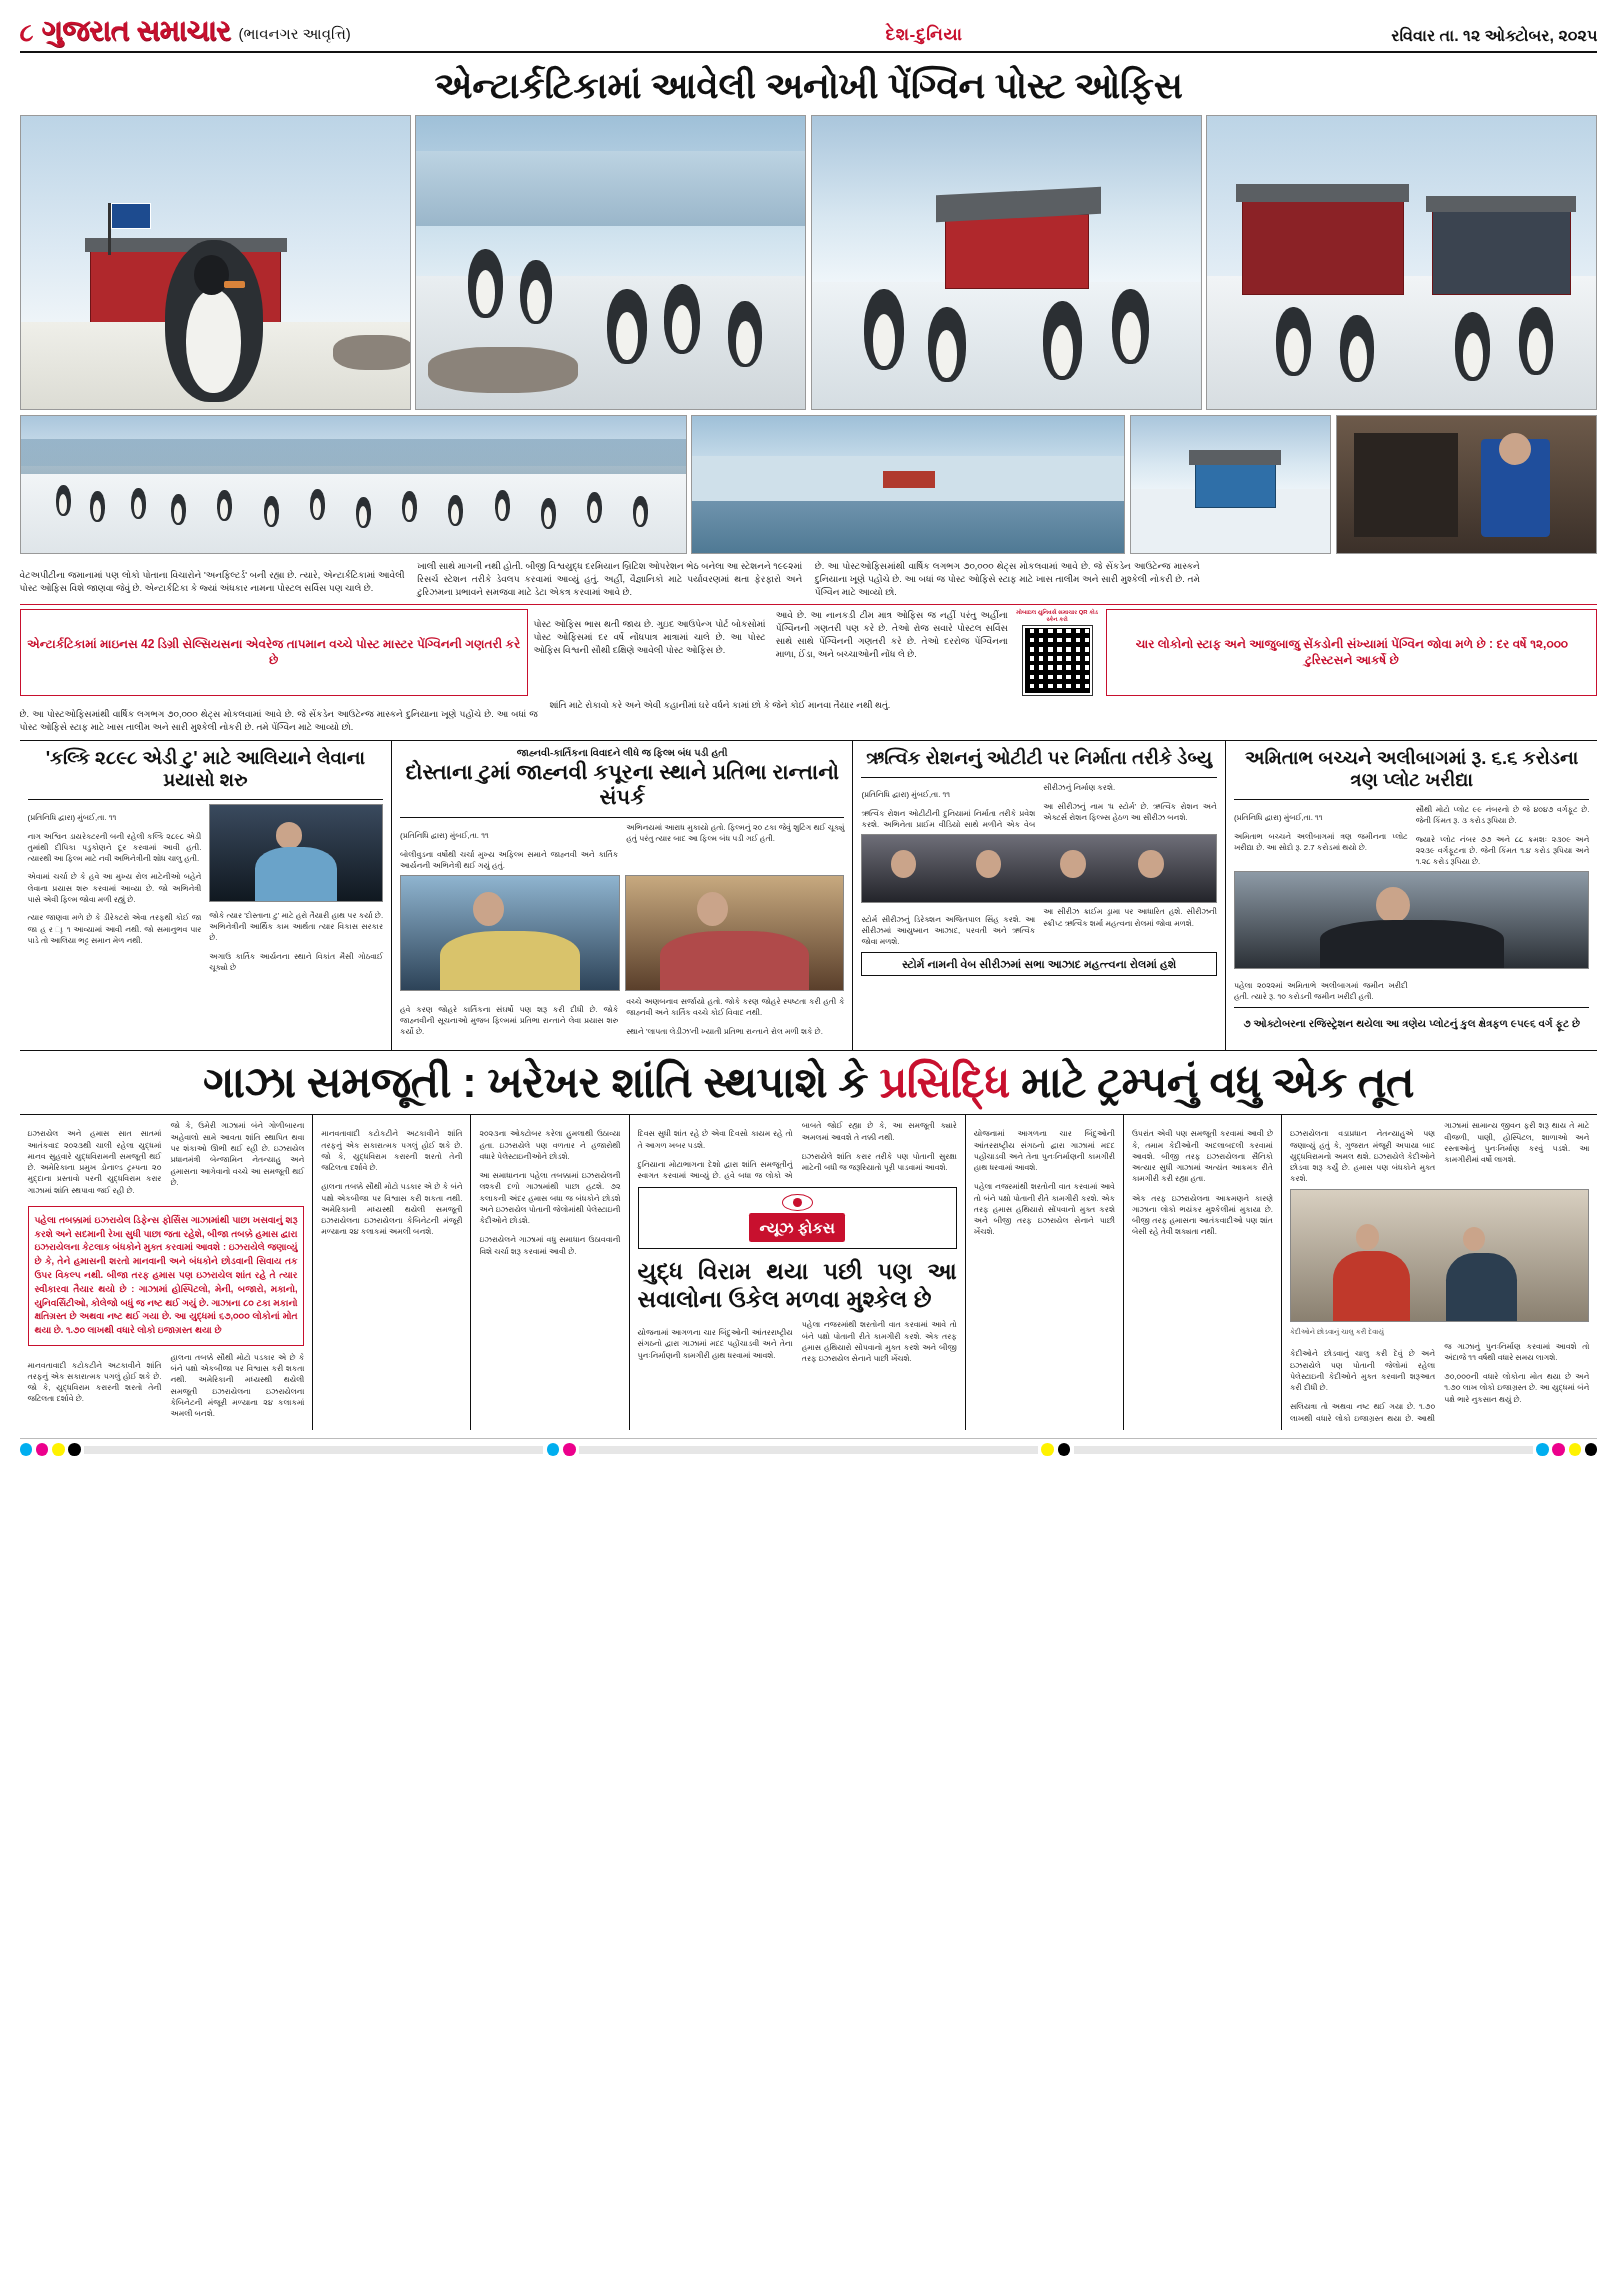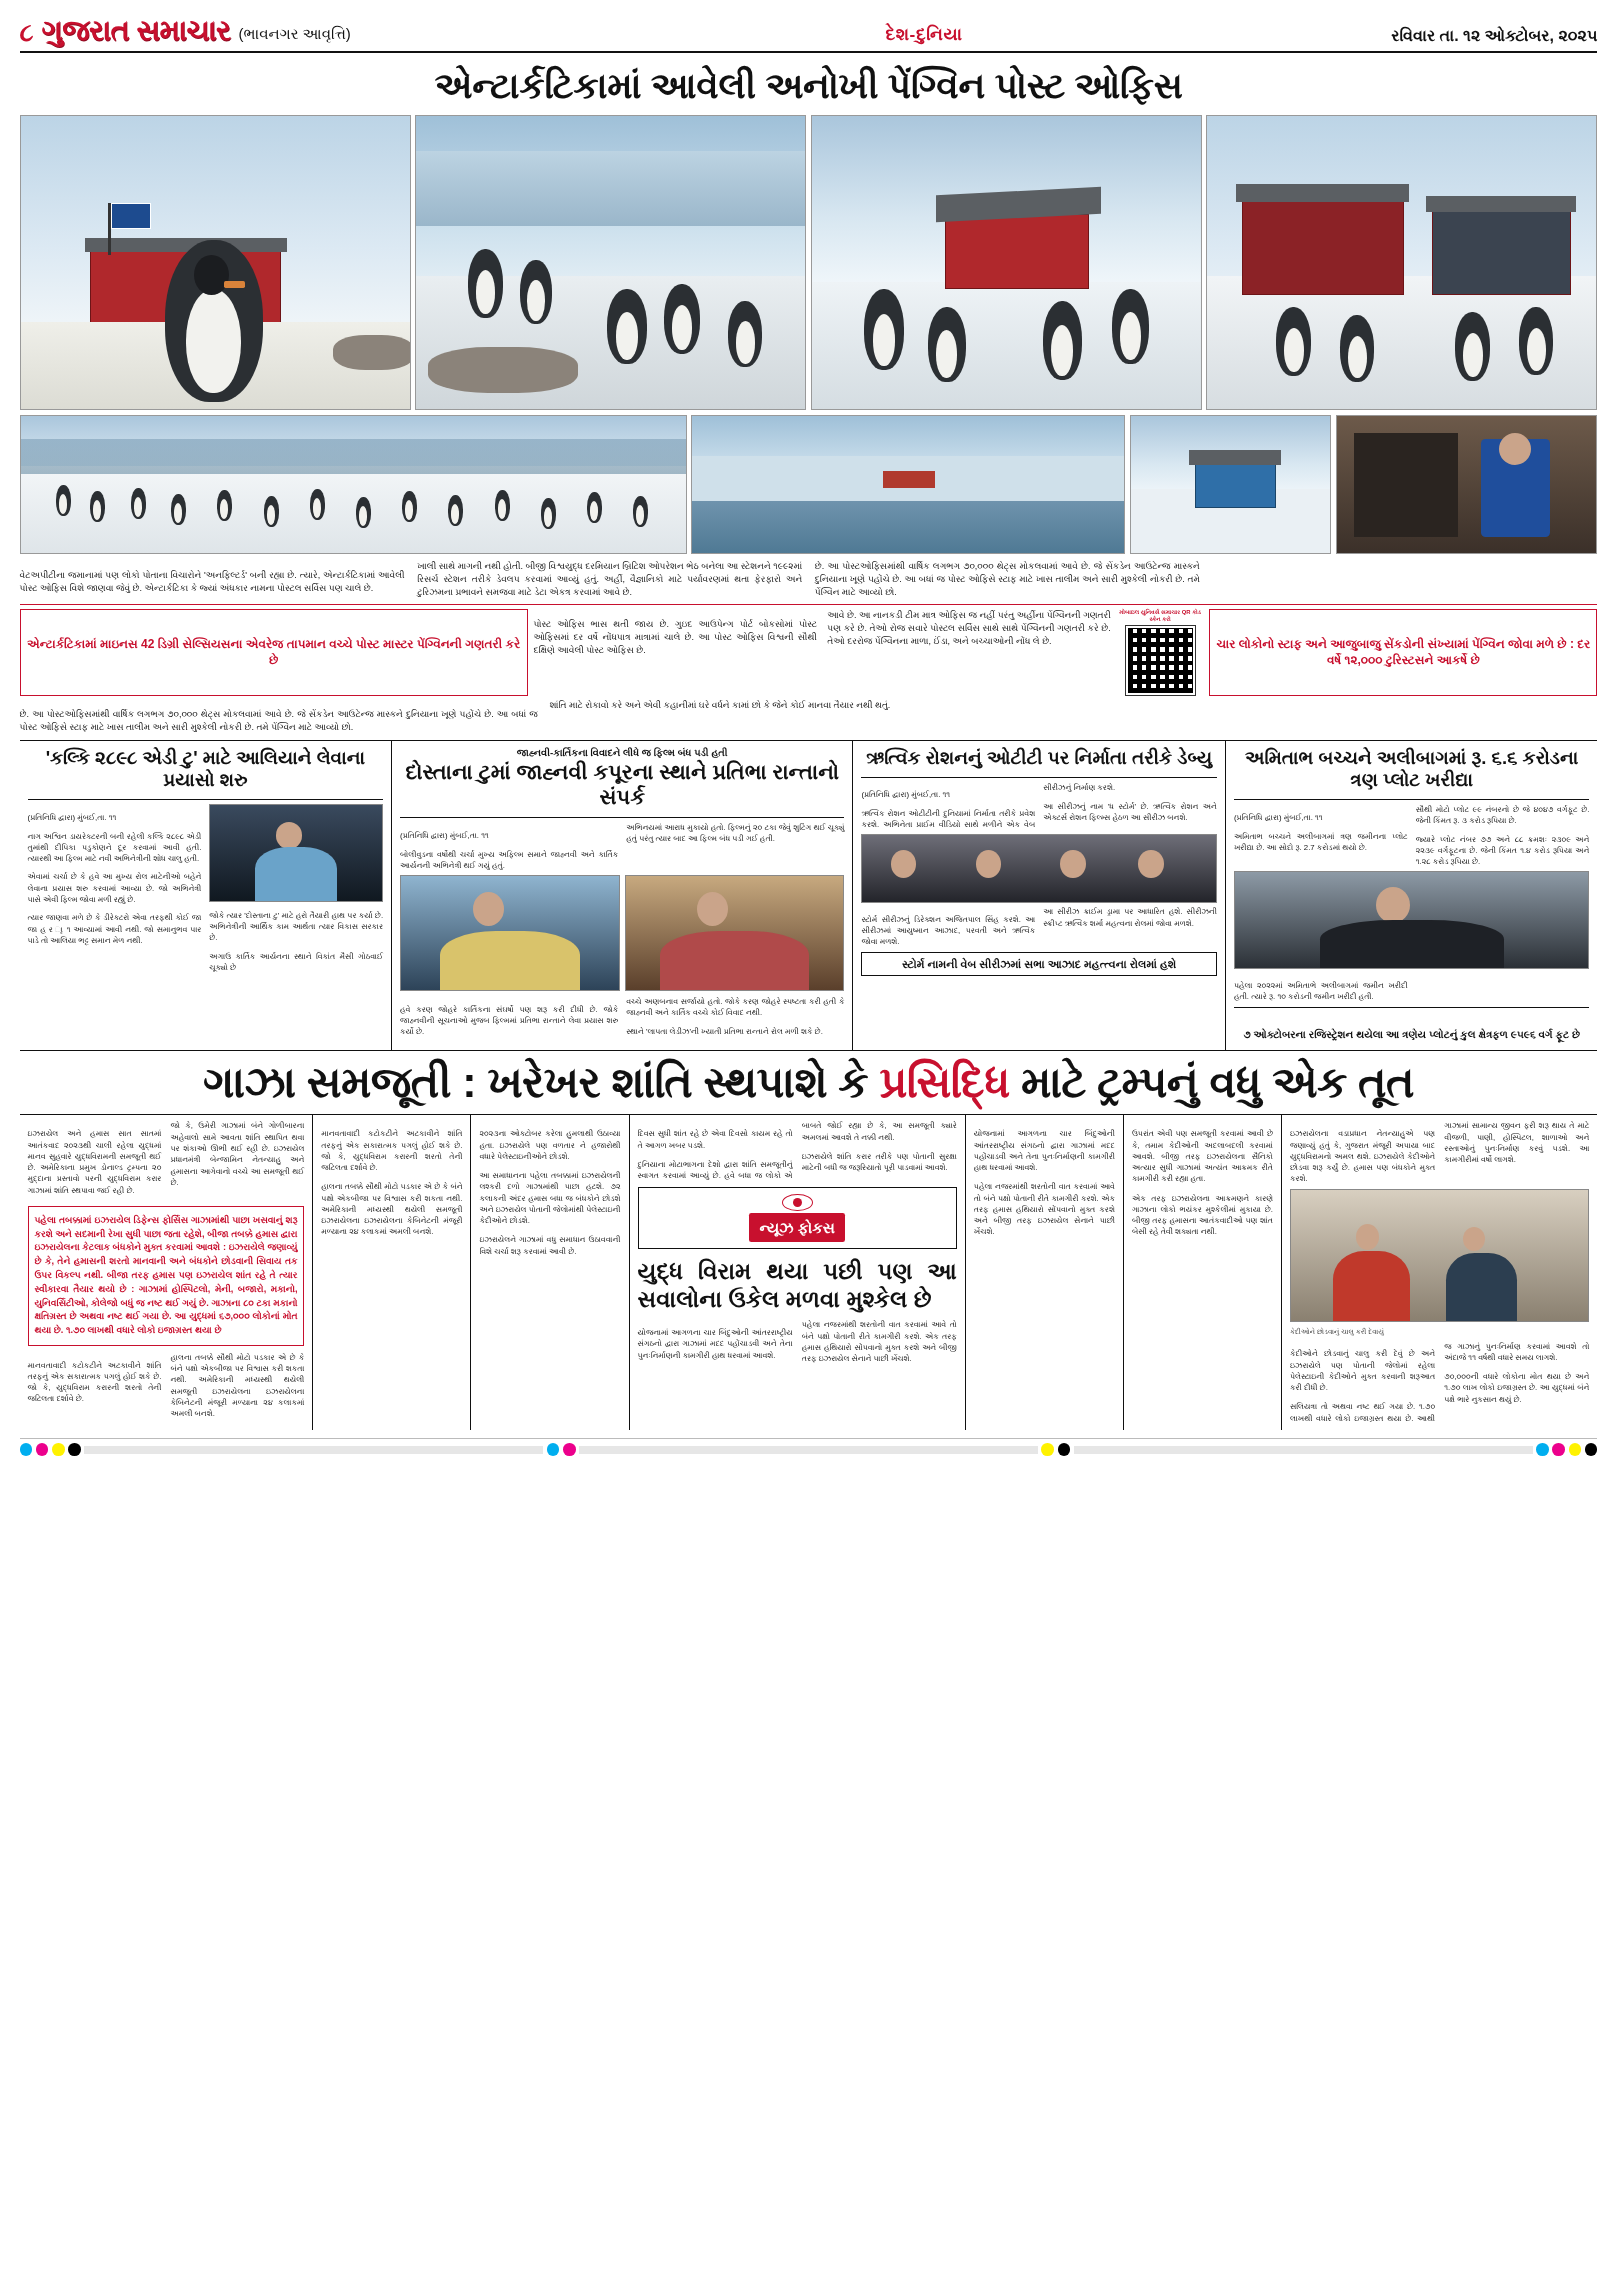--- a/index.html
+++ b/index.html
@@ -291,21 +291,21 @@
     <div style="flex:1;font-size:9px;line-height:1.45;text-align:justify;column-count:2;column-gap:10.4px">
       <p>પોસ્ટ ઓફિસ ભાસ થતી જાય છે. ગુઇદ આઉપેન્ગ પોર્ટ બોકસોમાં પોસ્ટ ઓફિસમાં દર વર્ષે નોંધપાત્ર માત્રામાં ચાલે છે. આ પોસ્ટ ઓફિસ વિશ્વની સૌથી દક્ષિણે આવેલી પોસ્ટ ઓફિસ છે.</p>
       <p>આવે છે. આ નાનકડી ટીમ માત્ર ઓફિસ જ નહીં પરંતુ અહીંના પેંગ્વિનની ગણતરી પણ કરે છે. તેઓ રોજ સવારે પોસ્ટલ સર્વિસ સાથે સાથે પેંગ્વિનની ગણતરી કરે છે. તેઓ દરરોજ પેંગ્વિનના માળા, ઈંડા, અને બચ્ચાઓની નોંધ લે છે.</p>
     </div>
 
     <div class="qrbox">
       <div style="font-size:5.8px;color:#c8102e;font-weight:bold">મોબાઇલ યુનિવર્સ સમાચાર QR કોડ સ્કેન કરો</div>
       <div class="qr"></div>
     </div>
 
-    <div class="redbox" style="width:388px;display:flex;align-items:center;justify-content:center">ચાર લોકોનો સ્ટાફ અને આજુબાજુ સેંકડોની સંખ્યામાં પેંગ્વિન જોવા મળે છે : દર વર્ષે ૧૨,૦૦૦ ટુરિસ્ટસને આકર્ષે છે</div>
+    <div class="redbox" style="width:491px;display:flex;align-items:center;justify-content:center">ચાર લોકોનો સ્ટાફ અને આજુબાજુ સેંકડોની સંખ્યામાં પેંગ્વિન જોવા મળે છે : દર વર્ષે ૧૨,૦૦૦ ટુરિસ્ટસને આકર્ષે છે</div>
   </div>
 
   <div style="font-size:9px;line-height:1.45;text-align:justify;column-count:3;column-gap:11.6px;margin-top:2.3px">
     <p>છે. આ પોસ્ટઓફિસમાંથી વાર્ષિક લગભગ ૭૦,૦૦૦ થેટ્સ મોકલવામાં આવે છે. જે સેંકડેન આઉટેન્જ માસ્કને દુનિયાના ખૂણે પહોંચે છે. આ બધાં જ પોસ્ટ ઓફિસે સ્ટાફ માટે ખાસ તાલીમ અને સારી મુશ્કેલી નોકરી છે. તમે પેંગ્વિન માટે આવ્યો છો.</p>
     <p>શાંતિ માટે રોકાવો કરે અને એવી કહાનીમાં ઘરે વર્ધને કામાં છો કે જેને કોઈ માનવા તૈયાર નથી થતું.</p>
   </div>
 
   <div class="ent-wrap">
 
     <div class="ent-col">
@@ -381,21 +381,21 @@
         <p>સૌથી મોટો પ્લોટ ૯૯ નંબરનો છે જે ૪૦૪૭ વર્ગફૂટ છે. જેની કિંમત રૂ. ૩ કરોડ રૂપિયા છે.</p>
         <p>જ્યારે પ્લોટ નંબર ૭૭ અને ૮૮ ક્રમશઃ ૨૩૦૯ અને ૨૨૩૯ વર્ગફૂટના છે. જેની કિંમત ૧.૪ કરોડ રૂપિયા અને ૧.૨૮ કરોડ રૂપિયા છે.</p>
       </div>
       <div class="ent-photo fig" style="height:98px;background:linear-gradient(#8d9aa6,#2b3036)">
         <div class="face" style="left:40%;top:16%;width:34px;height:36px"></div>
         <div class="body-sh" style="left:24%;top:50%;width:52%;height:50%;background:#1e2126"></div>
       </div>
       <div class="ent-body">
         <p>પહેલા ૨૦૨૨માં અમિતાભે અલીબાગમાં જમીન ખરીદી હતી. ત્યારે રૂ. ૧૦ કરોડની જમીન ખરીદી હતી.</p>
       </div>
-      <div style="border-top:1.2px solid #111;margin-top:4.6px;padding-top:21px;text-align:center;font-weight:bold;font-size:10.4px">૭ ઓક્ટોબરના રજિસ્ટ્રેશન થયેલા આ ત્રણેય પ્લોટનું કુલ ક્ષેત્રફળ ૯૫૯૬ વર્ગ ફૂટ છે</div>
+      <div style="border-top:1.2px solid #111;margin-top:4.6px;padding-top:10px;text-align:center;font-weight:bold;font-size:10.4px">૭ ઓક્ટોબરના રજિસ્ટ્રેશન થયેલા આ ત્રણેય પ્લોટનું કુલ ક્ષેત્રફળ ૯૫૯૬ વર્ગ ફૂટ છે</div>
     </div>
   </div>
 
   <div class="banner-head">
     <span>ગાઝા સમજૂતી : ખરેખર શાંતિ સ્થપાશે કે </span><span class="red">પ્રસિદ્ધિ</span><span> માટે ટ્રમ્પનું વધુ એક તૂત</span>
   </div>
 
   <div class="bottom-wrap">
 
     <div class="bcol" style="width:323px">

